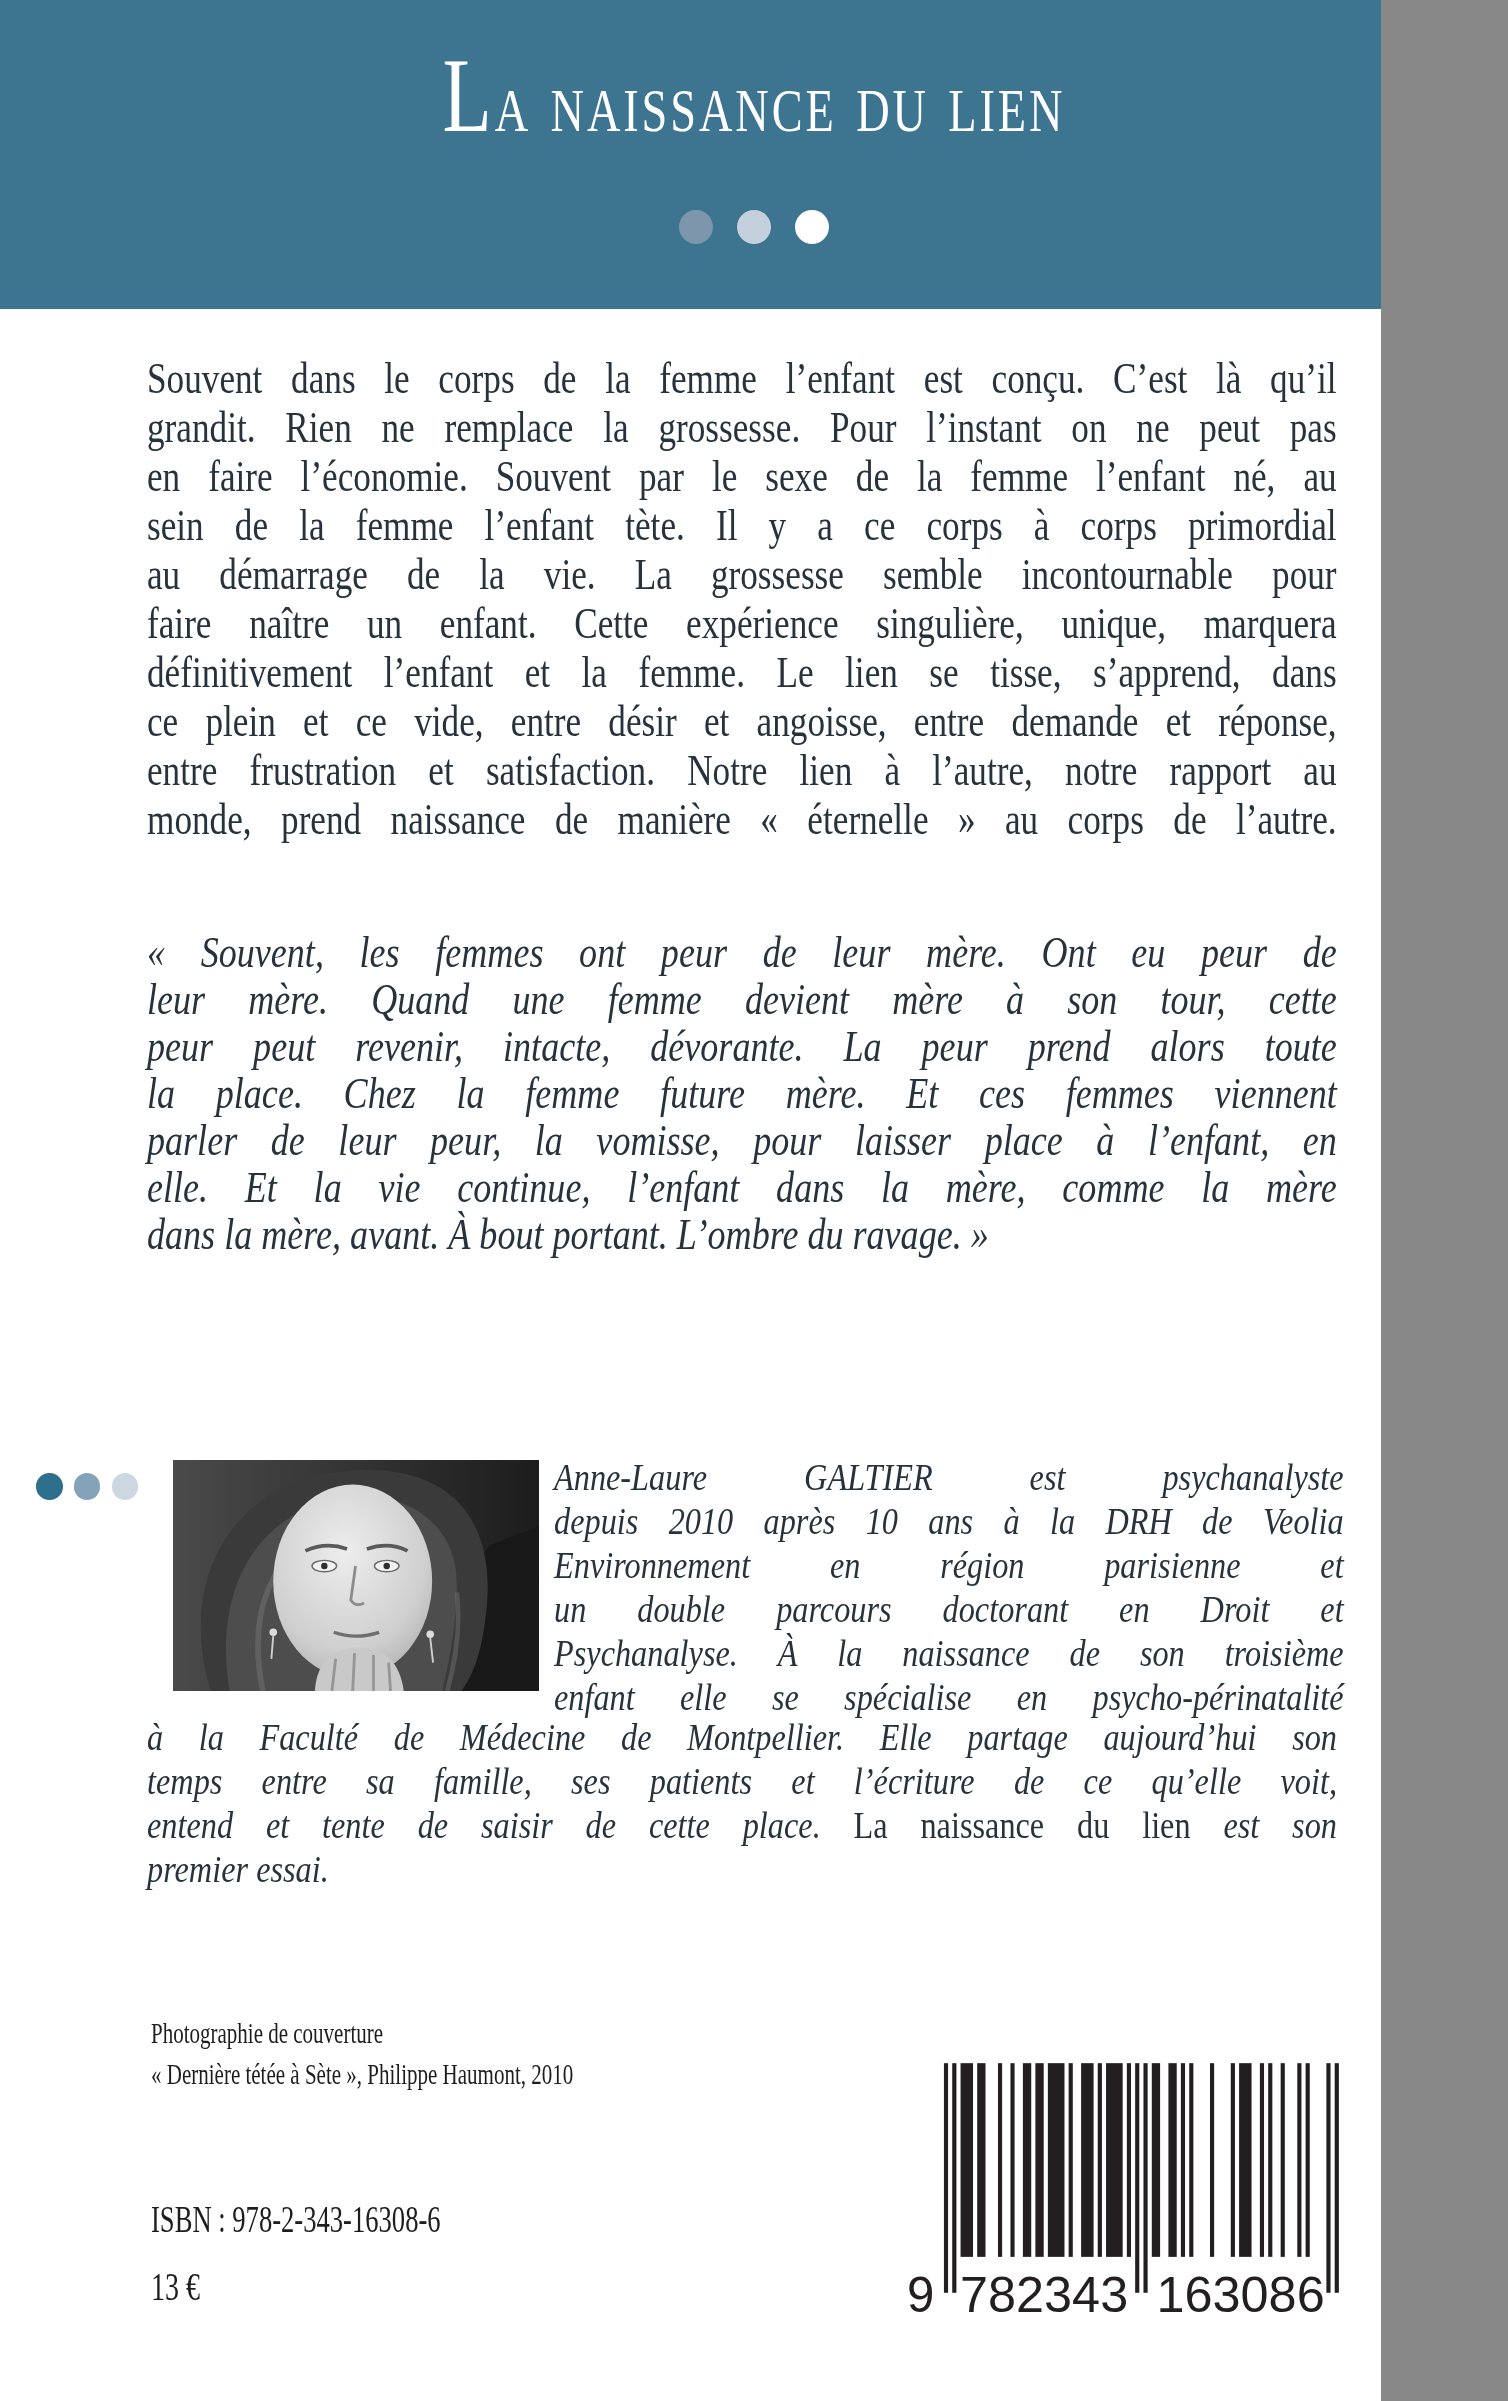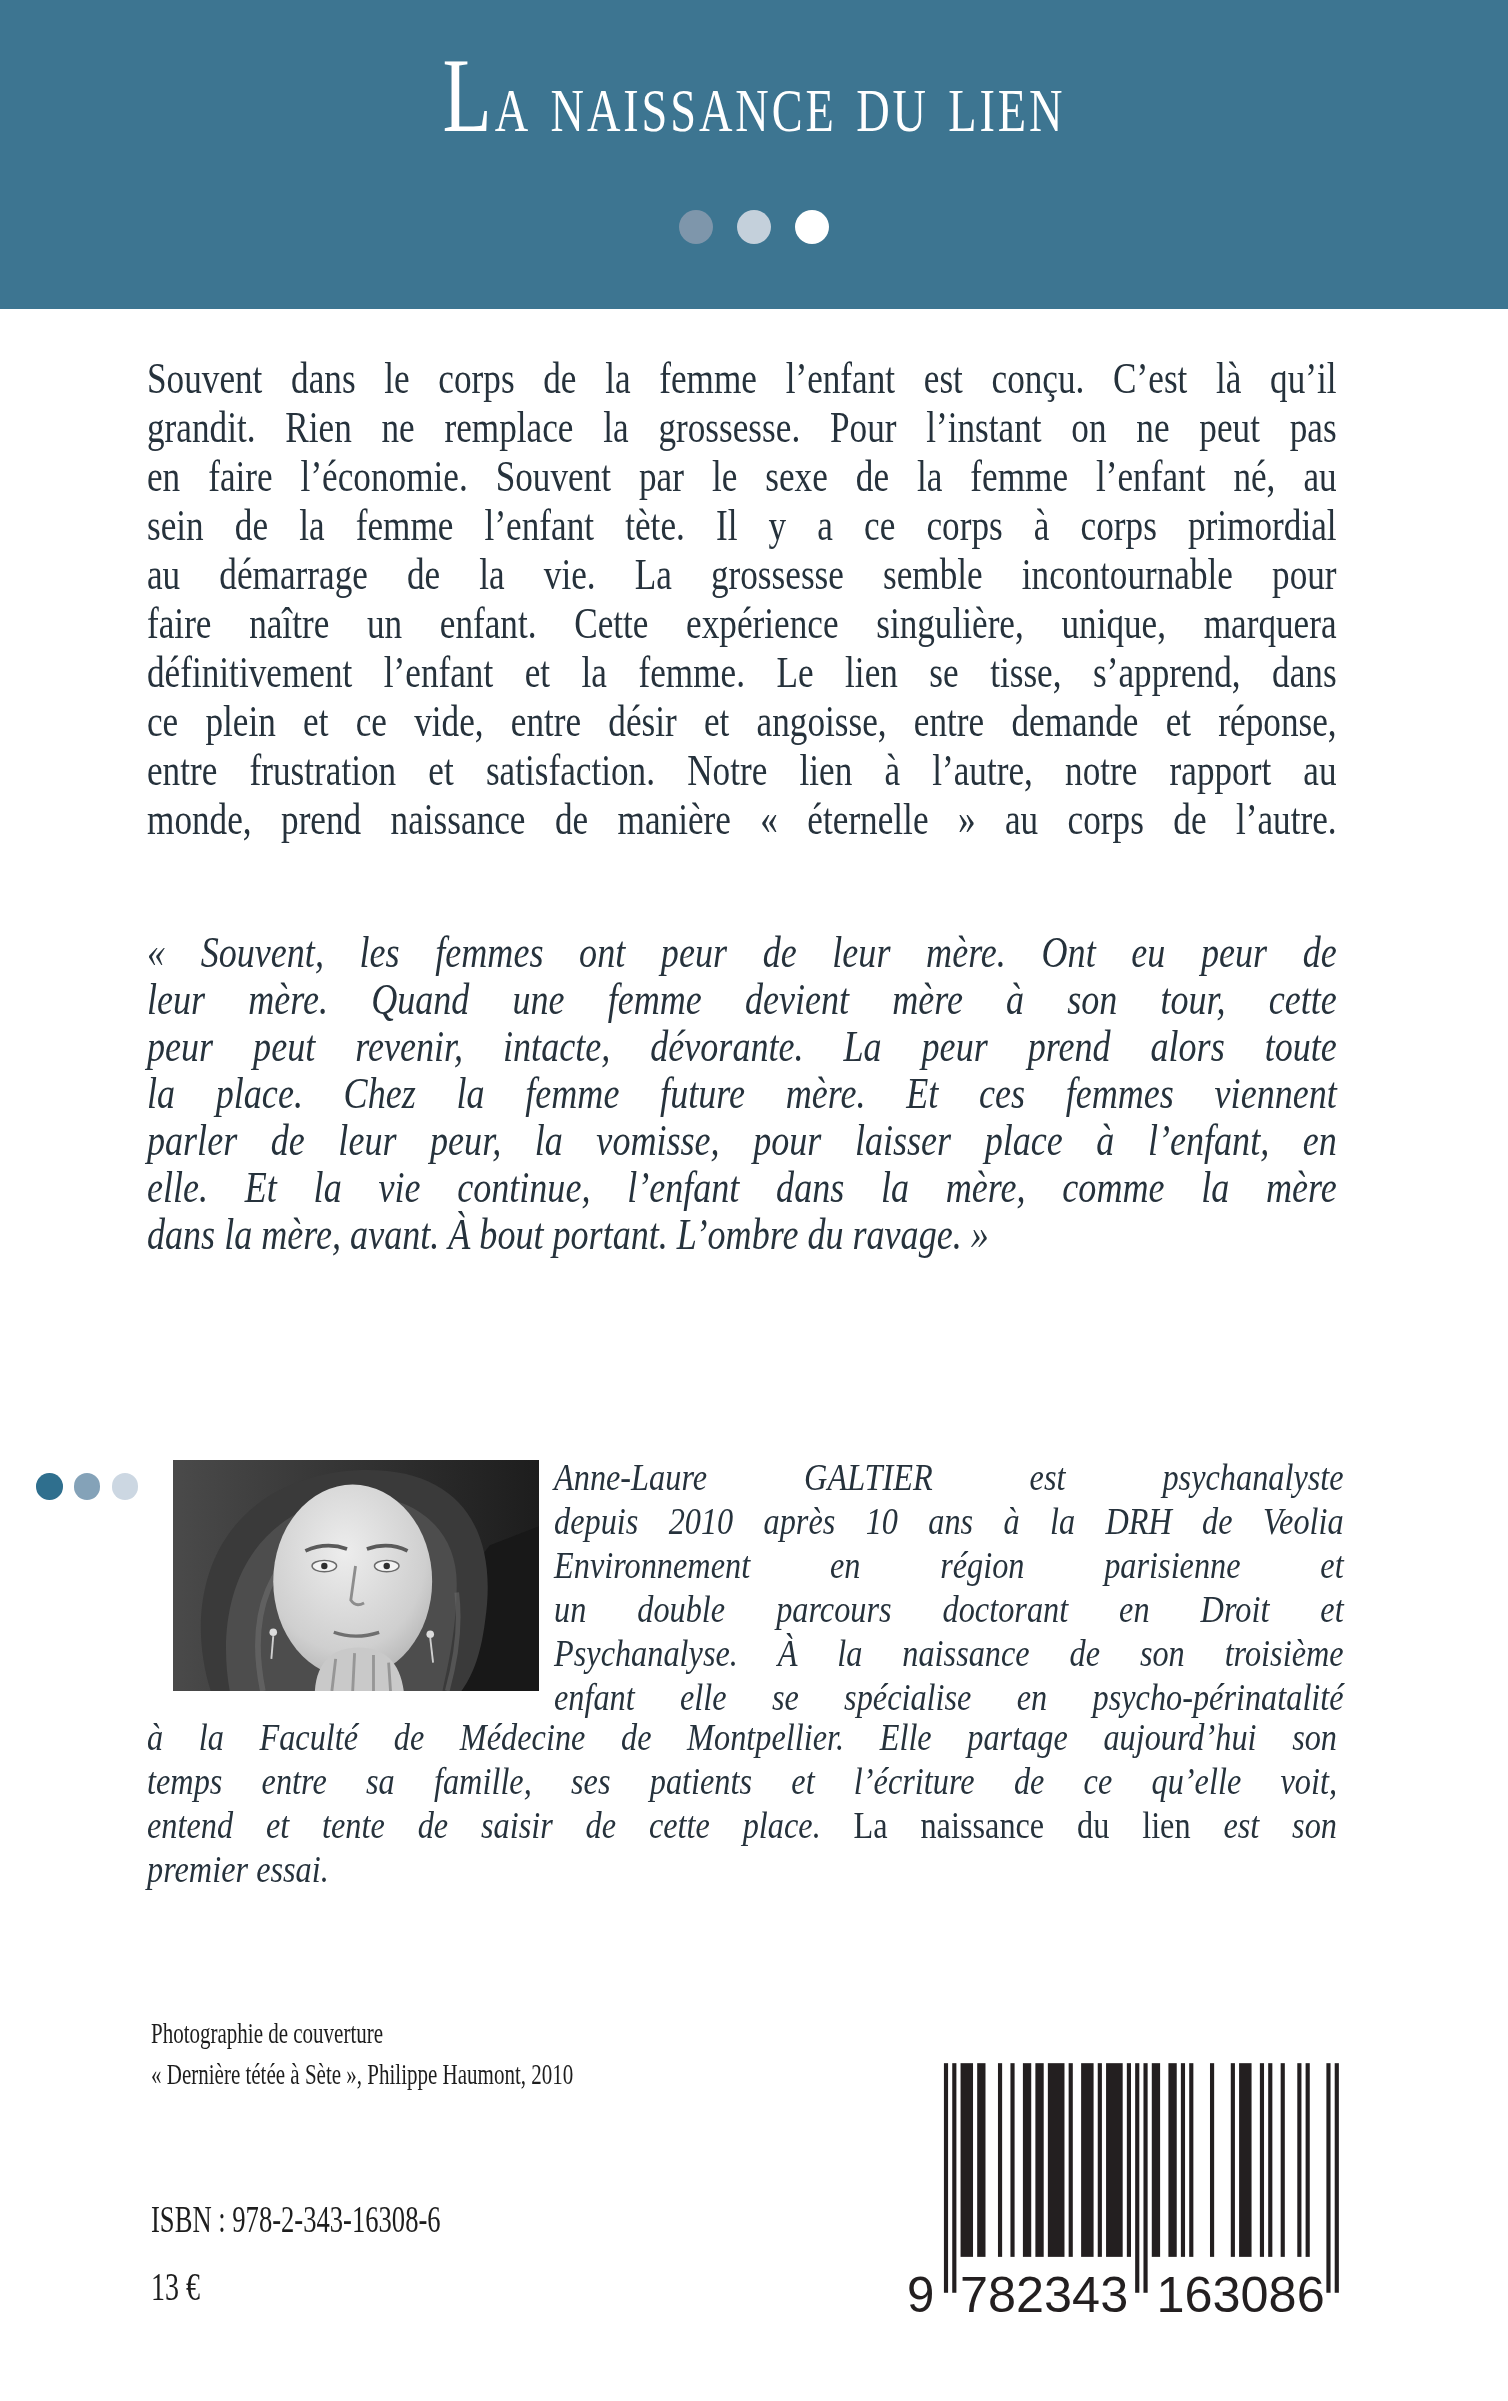--- a/index.html
+++ b/index.html
@@ -1,16 +1,16 @@
 <!DOCTYPE html>
 <html style="font-size:15px"><head>
 <meta charset="utf-8">
 <style>
   html,body{margin:0;padding:0;background:#888;}
-  .page{position:relative;width:1508px;height:2402px;background:#ffffff;overflow:hidden;
+  .page{position:relative;width:1381px;height:2402px;background:#ffffff;overflow:hidden;
         font-family:"Liberation Serif", serif;color:#26323c;}
   
   .banner{position:absolute;left:0;top:0;width:1508px;height:309px;background:#3d7591;}
   .title{position:absolute;left:0;top:38px;width:100%;text-align:center;color:#ffffff;
          font-variant:small-caps;font-size:87px;line-height:114px;letter-spacing:3.8px;
          transform:scaleX(0.76);transform-origin:50% 50%;white-space:nowrap;}
   .title::first-letter{font-size:1.22em;}
   .banner-dots{position:absolute;left:0;top:210px;width:100%;display:flex;justify-content:center;gap:24px;}
   .banner-dots .dot{width:34px;height:34px;border-radius:50%;}
   

